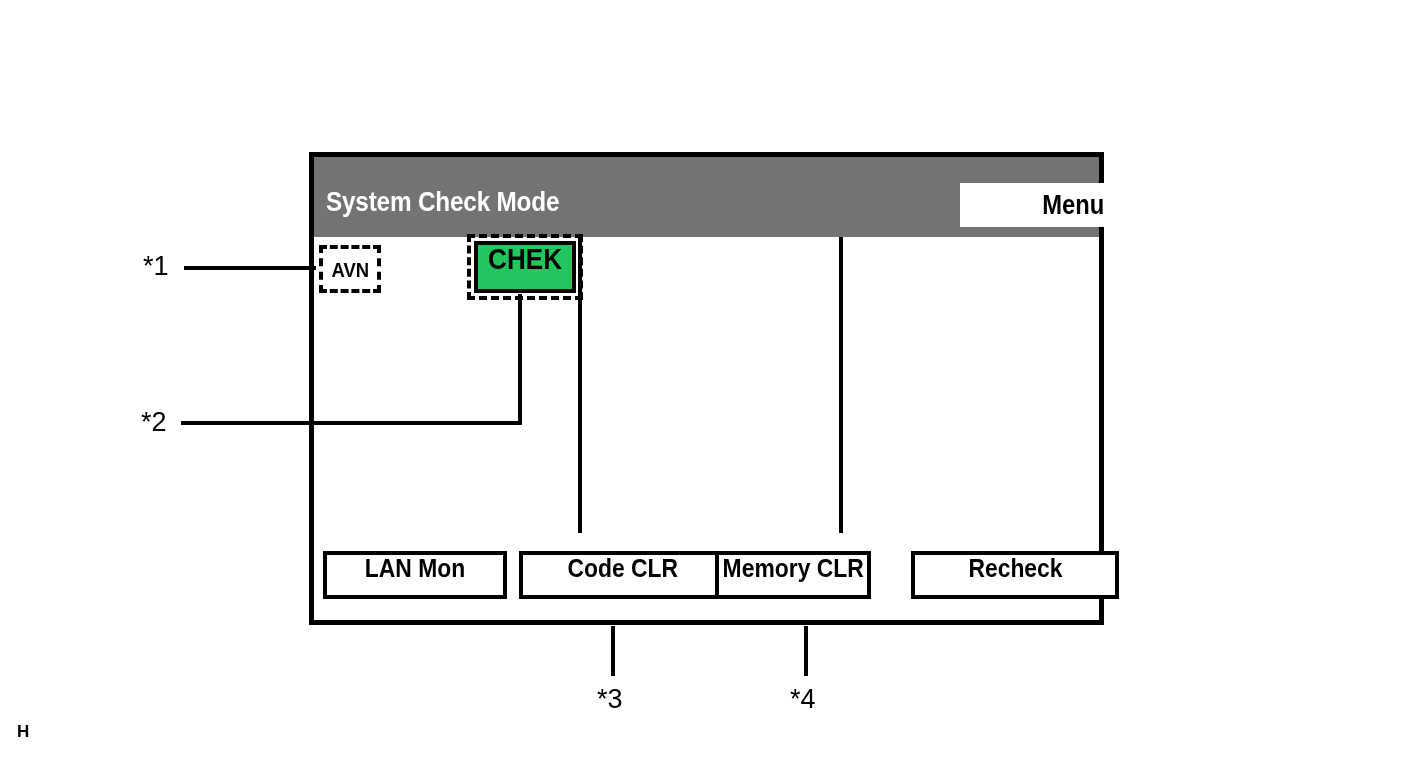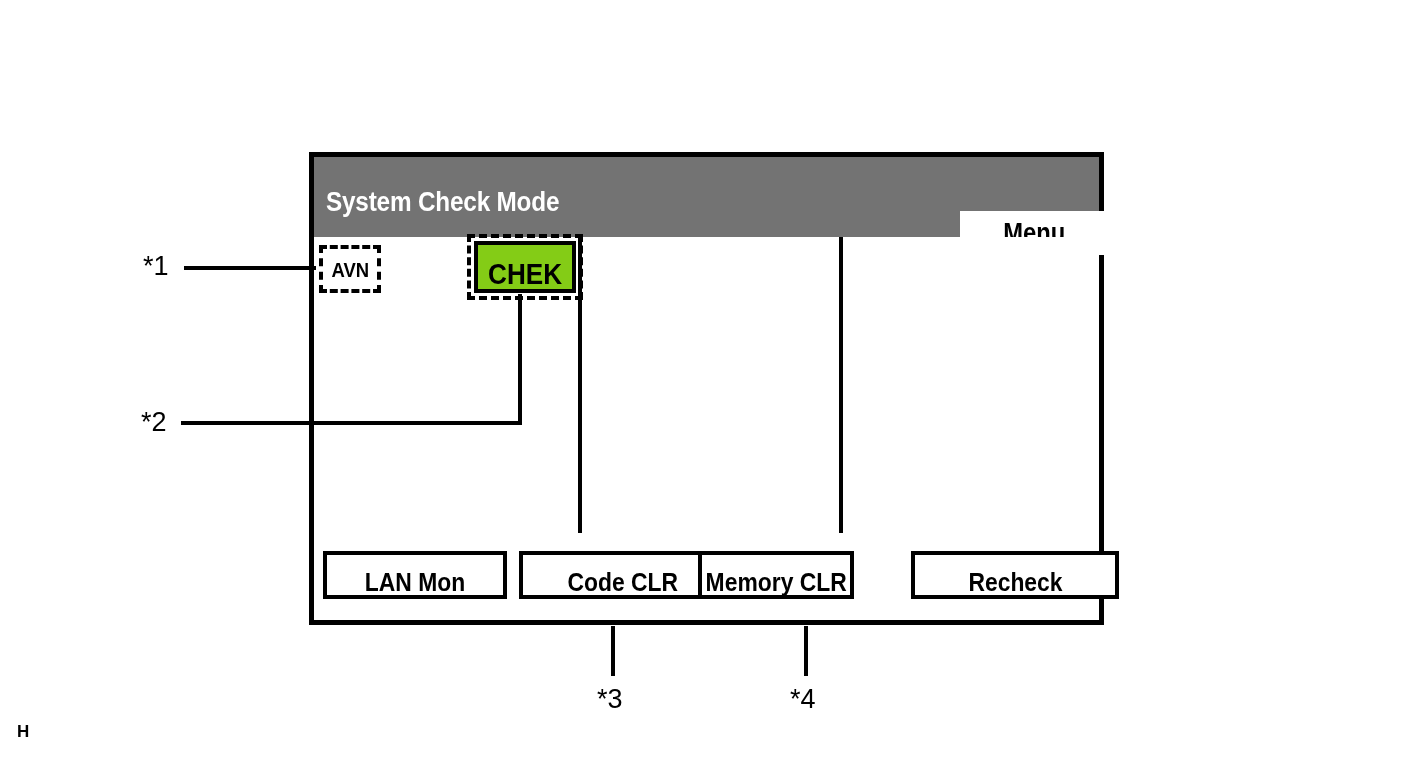--- a/index.html
+++ b/index.html
@@ -53,22 +53,21 @@
   }
   #menu-button {
     position: absolute;
     left: 646px;
     top: 26px;
     width: 148px;
     height: 44px;
     background: #ffffff;
     display: flex;
     align-items: center;
-    justify-content: center;
-    margin-top: 28px;
+    justify-content: flex-end;
   }
   #menu-button .btn-label {
     font-size: 27px;
     font-weight: bold;
     color: #000000;
     transform: scaleX(0.88);
     line-height: 1;
     white-space: nowrap;
   }
 
@@ -124,23 +123,23 @@
     height: 66px;
     border: 4px dashed #000000;
     box-sizing: border-box;
     padding: 3px;
   }
   #chek-button {
     width: 100%;
     height: 100%;
     border: 4px solid #000000;
     box-sizing: border-box;
-    background: #84cc16;
-    display: flex;
-    align-items: flex-end;
+    background: #22c55e;
+    display: flex;
+    align-items: flex-start;
     justify-content: center;
   }
   #chek-button .btn-label {
     font-size: 29px;
     font-weight: bold;
     color: #000000;
     transform: scaleX(0.90);
     white-space: nowrap;
     line-height: 1;
   }
@@ -155,34 +154,34 @@
     background: #ffffff;
   }
   .bar-button {
     position: absolute;
     top: 11px;
     height: 48px;
     border: 4px solid #000000;
     box-sizing: border-box;
     background: #ffffff;
     display: flex;
-    align-items: flex-end;
+    align-items: flex-start;
     justify-content: center;
   }
   .bar-button .btn-label {
     font-size: 26px;
     font-weight: bold;
     color: #000000;
     transform: scaleX(0.88);
     white-space: nowrap;
     line-height: 1;
   }
   #btn-lan-mon     { left: 9px;   width: 184px; }
   #btn-code-clr    { left: 205px; width: 208px; }
-  #btn-memory-clr  { left: 384px; width: 156px; }
+  #btn-memory-clr  { left: 401px; width: 156px; }
   #btn-recheck     { left: 597px; width: 208px; }
 
   
   .leader-h {
     position: absolute;
     height: 4px;
     background: #000000;
   }
   .leader-v {
     position: absolute;

